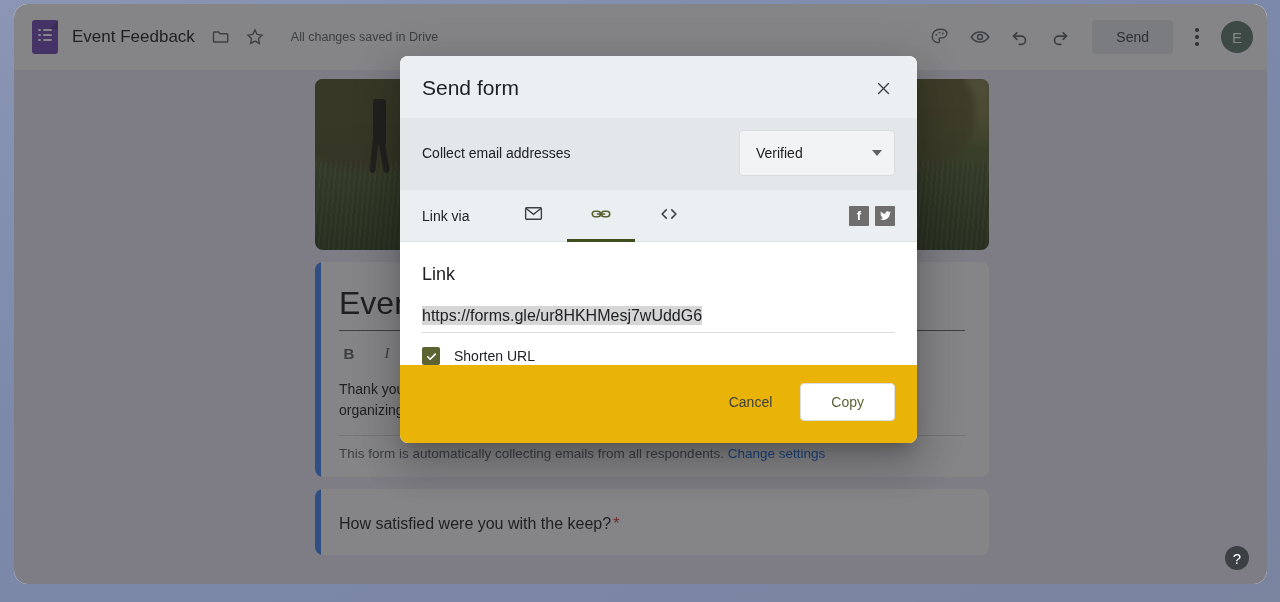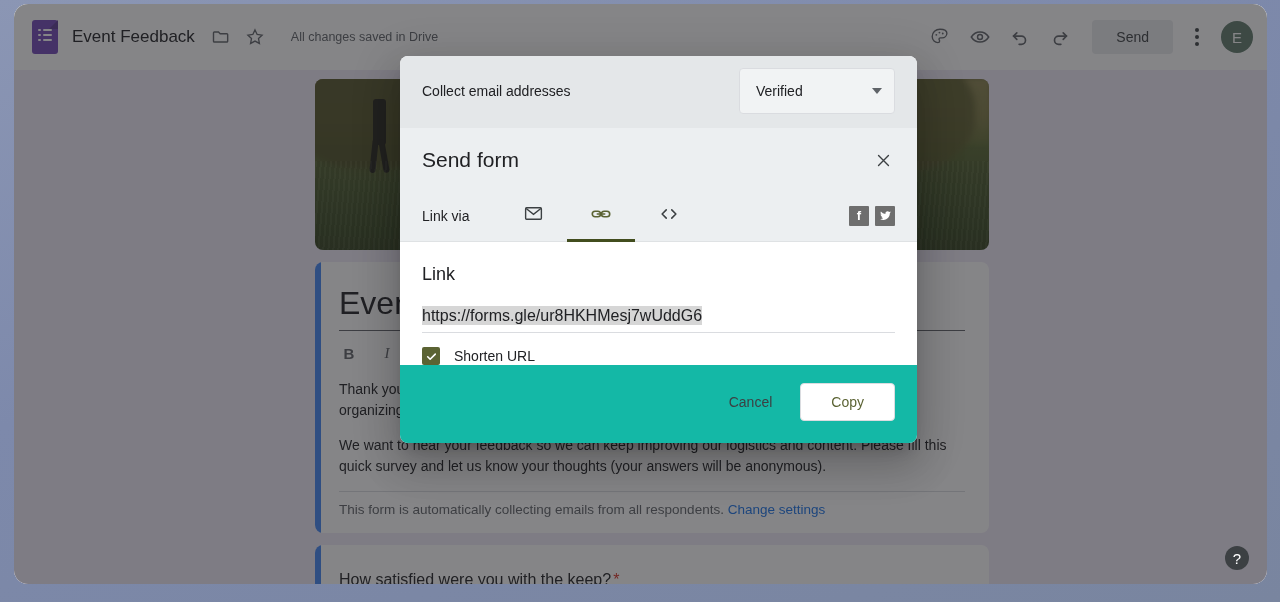--- a/index.html
+++ b/index.html
@@ -449,21 +449,21 @@
     flex: none;
   }
   #shorten-label { font-size: 14px; color: #202124; }
 
   #dialog-actions {
     display: flex;
     justify-content: flex-end;
     align-items: center;
     gap: 18px;
     padding: 18px 22px 22px 14px;
-    background: #14b8a6;
+    background: #eab308;
   }
   #cancel-button {
     background: none;
     border: none;
     color: #3c4043;
     font-size: 14px;
     font-family: inherit;
     padding: 9px 10px;
     cursor: pointer;
   }
@@ -586,21 +586,20 @@
             <svg width="17" height="17" viewBox="0 0 24 24" fill="none" stroke="currentColor" stroke-width="1.8" stroke-linecap="round">
               <path d="M5 5h12"></path>
                 <path d="M11.5 5L8.5 19"></path>
                 <path d="M13 11l6 8"></path>
                 <path d="M19 11l-6 8"></path>
             </svg>
           </span>
         </div>
 
         <div class="desc-para">Thank you for participating in our event. We hope you had as much fun attending as we did organizing it.</div>
-        <div class="desc-para">We want to hear your feedback so we can keep improving our logistics and content. Please fill this quick survey and let us know your thoughts (your answers will be anonymous).</div>
         <div id="desc-underline"></div>
         <div id="collect-note">
           <span>This form is automatically collecting emails from all respondents.</span>
           <a id="change-settings-link">Change settings</a>
         </div>
       </div>
 
       <div class="card selected" id="question-card">
         <div id="question-text">
           <span>How satisfied were you with the keep?</span><span id="required-star">*</span>
@@ -608,35 +607,35 @@
       </div>
 
     </div>
   </div>
 
   <div id="scrim"></div>
 
   <div id="help-fab">?</div>
 
   <div id="send-dialog">
-
-    <div id="collect-row">
-      <div id="collect-label">Collect email addresses</div>
-      <div id="collect-select">
-        <span class="val">Verified</span>
-        <span class="caret"></span>
-      </div>
-    </div>
 
     <div id="dialog-header">
       <div id="dialog-title">Send form</div>
       <div id="dialog-close">
         <svg width="17" height="17" viewBox="0 0 24 24" fill="none" stroke="currentColor" stroke-width="1.9" stroke-linecap="round">
           <path d="M5 5l14 14M19 5L5 19"></path>
         </svg>
+      </div>
+    </div>
+
+    <div id="collect-row">
+      <div id="collect-label">Collect email addresses</div>
+      <div id="collect-select">
+        <span class="val">Verified</span>
+        <span class="caret"></span>
       </div>
     </div>
 
     <div id="sendvia-row">
       <div id="sendvia-label">Link via</div>
 
       <div class="via-tab">
         <span>
           <svg width="21" height="21" viewBox="0 0 24 24" fill="none" stroke="currentColor" stroke-width="1.6">
             <rect x="3" y="5.5" width="18" height="13" rx="1"></rect>

